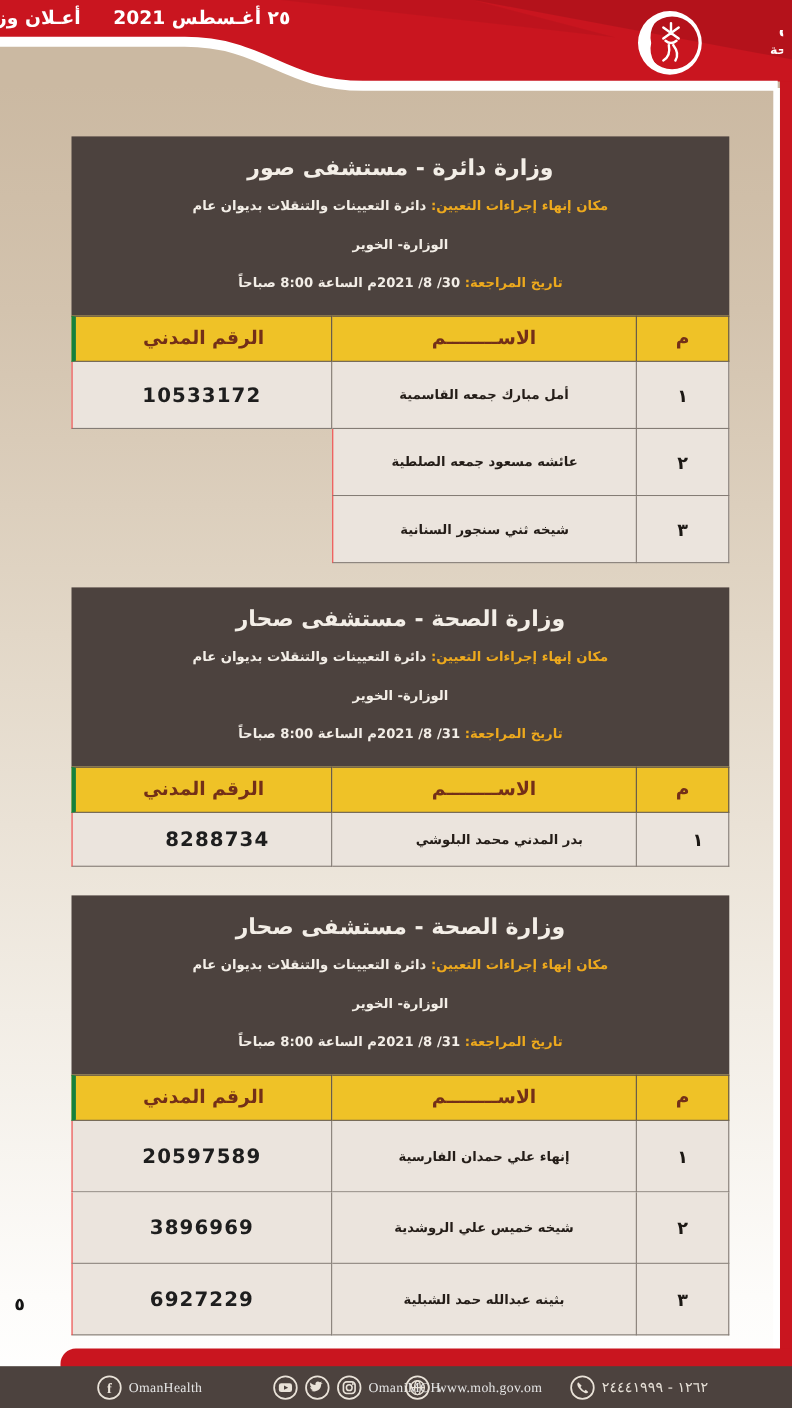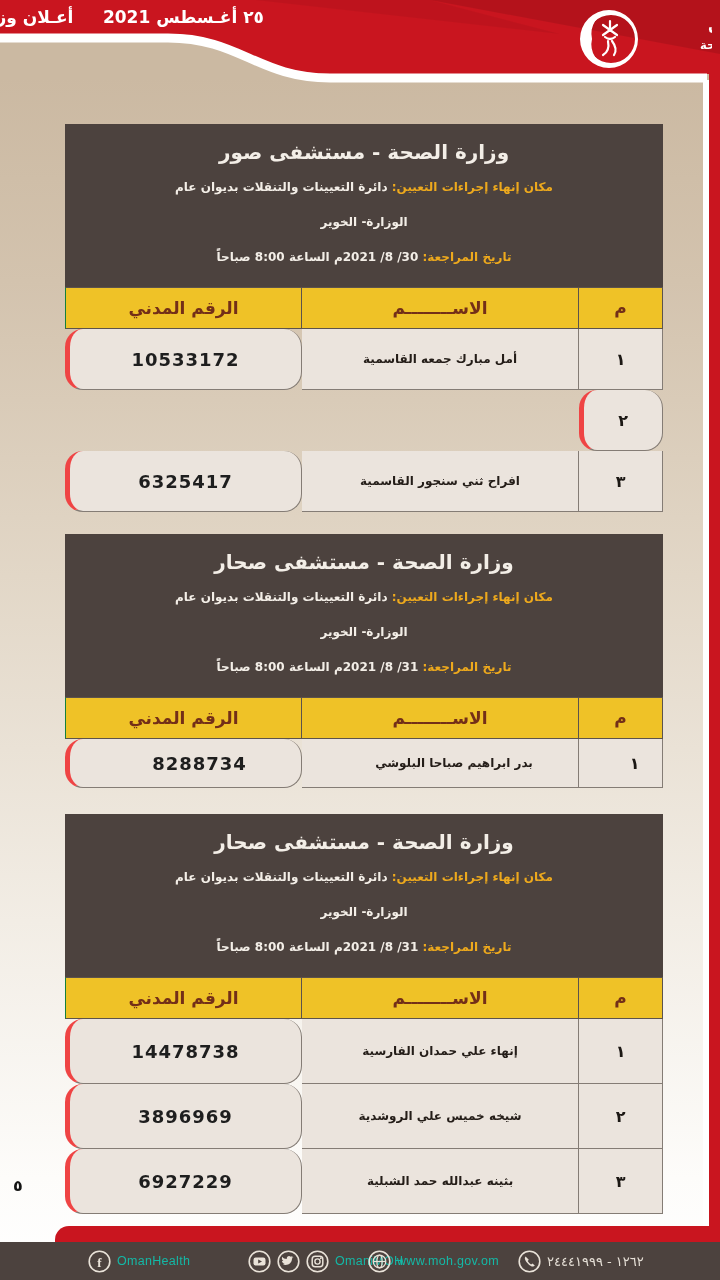--- a/index.html
+++ b/index.html
@@ -28,39 +28,39 @@
   }
   .thead .line1 { font-size:20px; line-height:36px; }
   .thead .line  { font-size:12px; line-height:35px; }
   .ylabel { color:#eda91d; }
   .cols, .trow { display:grid; grid-template-columns:84px 277px 237px; }
   .cols > div {
     background:#efc227; color:#732f18; font-weight:bold; font-size:17px;
     height:42px; display:flex; align-items:center; justify-content:center;
     border:1px solid #5c534c; border-left:none;
   }
-  .cols > div:last-child { border-left:1px solid #15803d; }
+  .cols > div:last-child { border-left:4px solid #15803d; }
   .trow > div {
     background:#ebe4dd; display:flex; align-items:center; justify-content:center;
     border:1px solid #847c75; border-top:none; border-left:none;
     font-weight:bold;
   }
-  .trow > div:last-child { border-left:5px solid #ef4444;border-radius:18px; }
+  .trow > div:last-child { border-left:1px solid #ef4444; }
   .t1 .trow > div { height:61px; } .t2 .trow > div { height:49px;padding-left:28px; } .t3 .trow > div { height:65px; }
   .cell-idx  { font-size:16px; color:#1c1814; }
   .cell-name { font-size:12px; color:#241d18; }
   .cell-num  { font-size:18px; color:#1e1e1e; letter-spacing:1px; direction:ltr; }
   
   .pagenum { position:absolute; left:13px; top:1176px; font-size:16px; font-weight:bold; color:#141414; }
   
   .foot-redband { position:absolute; left:55px; right:0; top:1226px; height:17px; background:#c9151f; border-top-left-radius:14px; }
   .foot-bar { position:absolute; left:0; bottom:0; width:720px; height:38px; background:#4c423e; }
   .fgroup { position:absolute; top:0; height:38px; display:flex; align-items:center; gap:6px; }
   .g-fb { left:88px; } .g-social { left:248px; } .g-web { left:368px; } .g-phone { left:518px; }
-  .flabel { color:#14b8a6; font-family:Liberation Sans, sans-serif; font-size:12.5px; letter-spacing:.3px;text-align:right; }
+  .flabel { color:#e5e5e5; font-family:Liberation Serif, serif; font-size:12.5px; letter-spacing:.3px;text-align:right; }
   .fphone { color:#e6e0d7; font-size:13px; direction:ltr; letter-spacing:1px; }
   .icn { display:block; }
 </style>
 </head>
 <body>
 
 <div class="right-stripe"></div>
 <div class="right-gap"></div>
 
 <svg class="hdr-svg" width="720" height="88" viewBox="0 0 720 88">
@@ -83,80 +83,80 @@
     <path d="M33,34 q5,4 10,0"></path>
     <path d="M36,38 q2,10 -5,14"></path>
     <path d="M40,38 q6,8 2,14"></path>
   </g>
   <text x="136" y="28" text-anchor="end" direction="rtl" font-size="15" font-weight="bold" fill="#ffffff" font-family="DejaVu Sans, sans-serif">سلطنة عمان</text>
   <text x="128" y="46" text-anchor="end" direction="rtl" font-size="11.5" font-weight="bold" fill="#ffffff" font-family="DejaVu Sans, sans-serif">وزارة الصحة</text>
 </svg>
 
 <div class="tbl t1">
   <div class="thead">
-    <div class="line1">وزارة الصحة - مستشفى صور</div>
+    <div class="line1">وزارة دائرة - مستشفى صور</div>
     <div class="line"><span class="ylabel">مكان إنهاء إجراءات التعيين:</span> <span>دائرة التعيينات والتنقلات بديوان عام</span></div>
     <div class="line">الوزارة- الخوير</div>
     <div class="line"><span class="ylabel">تاريخ المراجعة:</span> <span>30/ 8/ 2021م الساعة 8:00 صباحاً</span></div>
   </div>
   <div class="cols">
     <div>م</div>
     <div>الاســــــــم</div>
     <div>الرقم المدني</div>
   </div>
   <div class="trow">
     <div class="cell-idx">١</div>
     <div class="cell-name">أمل مبارك جمعه القاسمية</div>
     <div class="cell-num">10533172</div>
   </div>
   <div class="trow">
     <div class="cell-idx">٢</div>
+    <div class="cell-name">عائشه مسعود جمعه الصلطية</div>
   </div>
   <div class="trow">
     <div class="cell-idx">٣</div>
-    <div class="cell-name">افراح ثني سنجور القاسمية</div>
-    <div class="cell-num">6325417</div>
+    <div class="cell-name">شيخه ثني سنجور السنانية</div>
   </div>
 </div>
 
 <div class="tbl t2">
   <div class="thead">
     <div class="line1">وزارة الصحة - مستشفى صحار</div>
     <div class="line"><span class="ylabel">مكان إنهاء إجراءات التعيين:</span> <span>دائرة التعيينات والتنقلات بديوان عام</span></div>
     <div class="line">الوزارة- الخوير</div>
     <div class="line"><span class="ylabel">تاريخ المراجعة:</span> <span>31/ 8/ 2021م الساعة 8:00 صباحاً</span></div>
   </div>
   <div class="cols">
     <div>م</div>
     <div>الاســــــــم</div>
     <div>الرقم المدني</div>
   </div>
   <div class="trow">
     <div class="cell-idx">١</div>
-    <div class="cell-name">بدر ابراهيم صباحا البلوشي</div>
+    <div class="cell-name">بدر المدني محمد البلوشي</div>
     <div class="cell-num">8288734</div>
   </div>
 </div>
 
 <div class="tbl t3">
   <div class="thead">
     <div class="line1">وزارة الصحة - مستشفى صحار</div>
     <div class="line"><span class="ylabel">مكان إنهاء إجراءات التعيين:</span> <span>دائرة التعيينات والتنقلات بديوان عام</span></div>
     <div class="line">الوزارة- الخوير</div>
     <div class="line"><span class="ylabel">تاريخ المراجعة:</span> <span>31/ 8/ 2021م الساعة 8:00 صباحاً</span></div>
   </div>
   <div class="cols">
     <div>م</div>
     <div>الاســــــــم</div>
     <div>الرقم المدني</div>
   </div>
   <div class="trow">
     <div class="cell-idx">١</div>
     <div class="cell-name">إنهاء علي حمدان الفارسية</div>
-    <div class="cell-num">14478738</div>
+    <div class="cell-num">20597589</div>
   </div>
   <div class="trow">
     <div class="cell-idx">٢</div>
     <div class="cell-name">شيخه خميس علي الروشدية</div>
     <div class="cell-num">3896969</div>
   </div>
   <div class="trow">
     <div class="cell-idx">٣</div>
     <div class="cell-name">بثينه عبدالله حمد الشبلية</div>
     <div class="cell-num">6927229</div>

